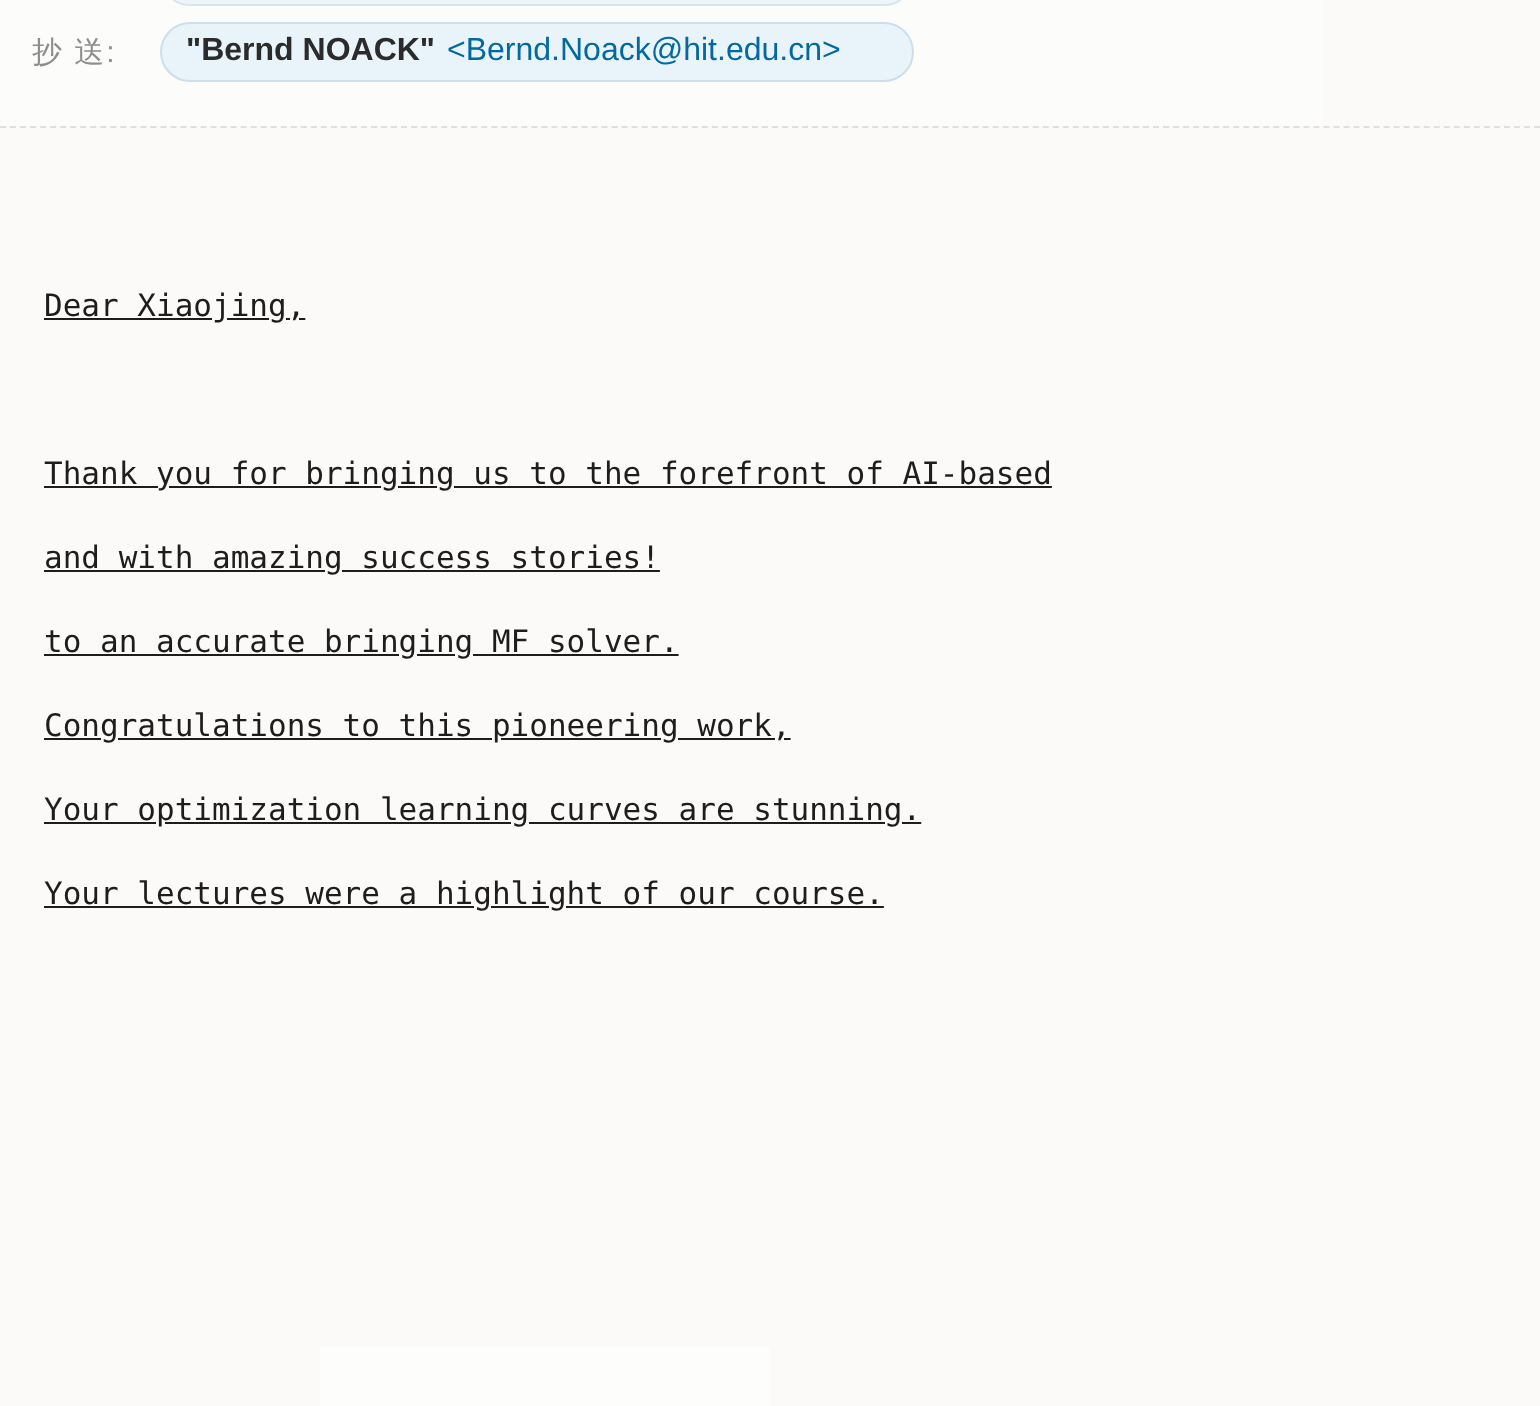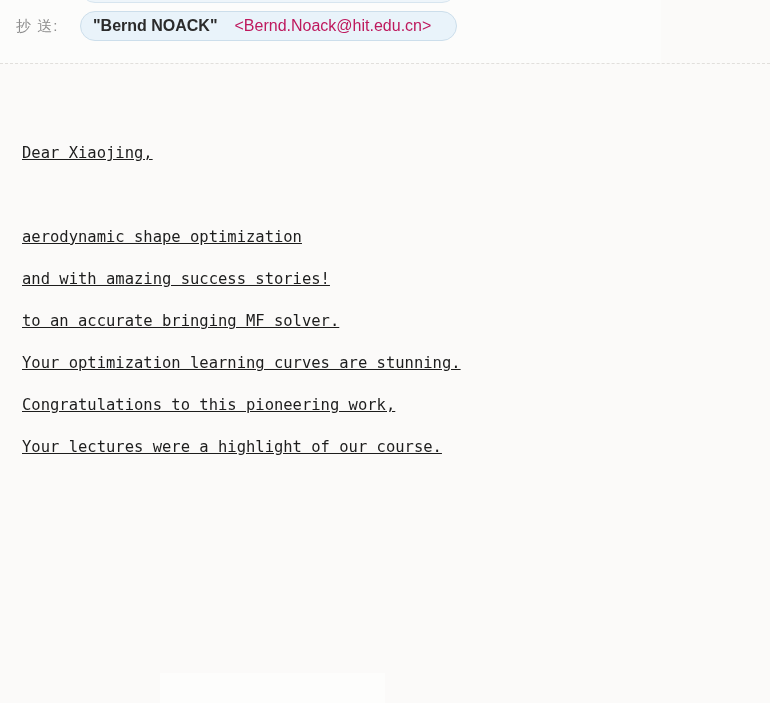--- a/index.html
+++ b/index.html
@@ -61,22 +61,22 @@
     white-space: nowrap;
     overflow: hidden;
   }
   .chip-name {
     font-weight: 700;
     font-size: 16px;
     color: #2b2b2b;
   }
   .chip-email {
     font-size: 16px;
-    color: #be185d;
-    margin-left: 17px;
+    color: #0369a1;
+    margin-left: 6px;
   }
 
   
   .divider {
     position: absolute;
     top: 63px;
     left: 0;
     width: 770px;
     height: 0;
     border-top: 1px dashed #e1dfdc;
@@ -121,21 +121,21 @@
     <span class="chip-name">"Bernd NOACK"</span>
     <span class="chip-email">&lt;Bernd.Noack@hit.edu.cn&gt;</span>
   </div>
 </div>
 
 <div class="divider"></div>
 
 <div class="message-body">
   <div class="body-line">Dear Xiaojing,</div>
   <div class="body-line"></div>
-  <div class="body-line">aerodynamic shape optimization</div>
+  <div class="body-line">Thank you for bringing us to the forefront of AI-based</div>
   <div class="body-line">and with amazing success stories!</div>
   <div class="body-line">to an accurate bringing MF solver.</div>
+  <div class="body-line">Congratulations to this pioneering work,</div>
   <div class="body-line">Your optimization learning curves are stunning.</div>
-  <div class="body-line">Congratulations to this pioneering work,</div>
   <div class="body-line">Your lectures were a highlight of our course.</div>
 </div>
 
 <div class="subtle-highlight"></div>
 
 </body></html>

